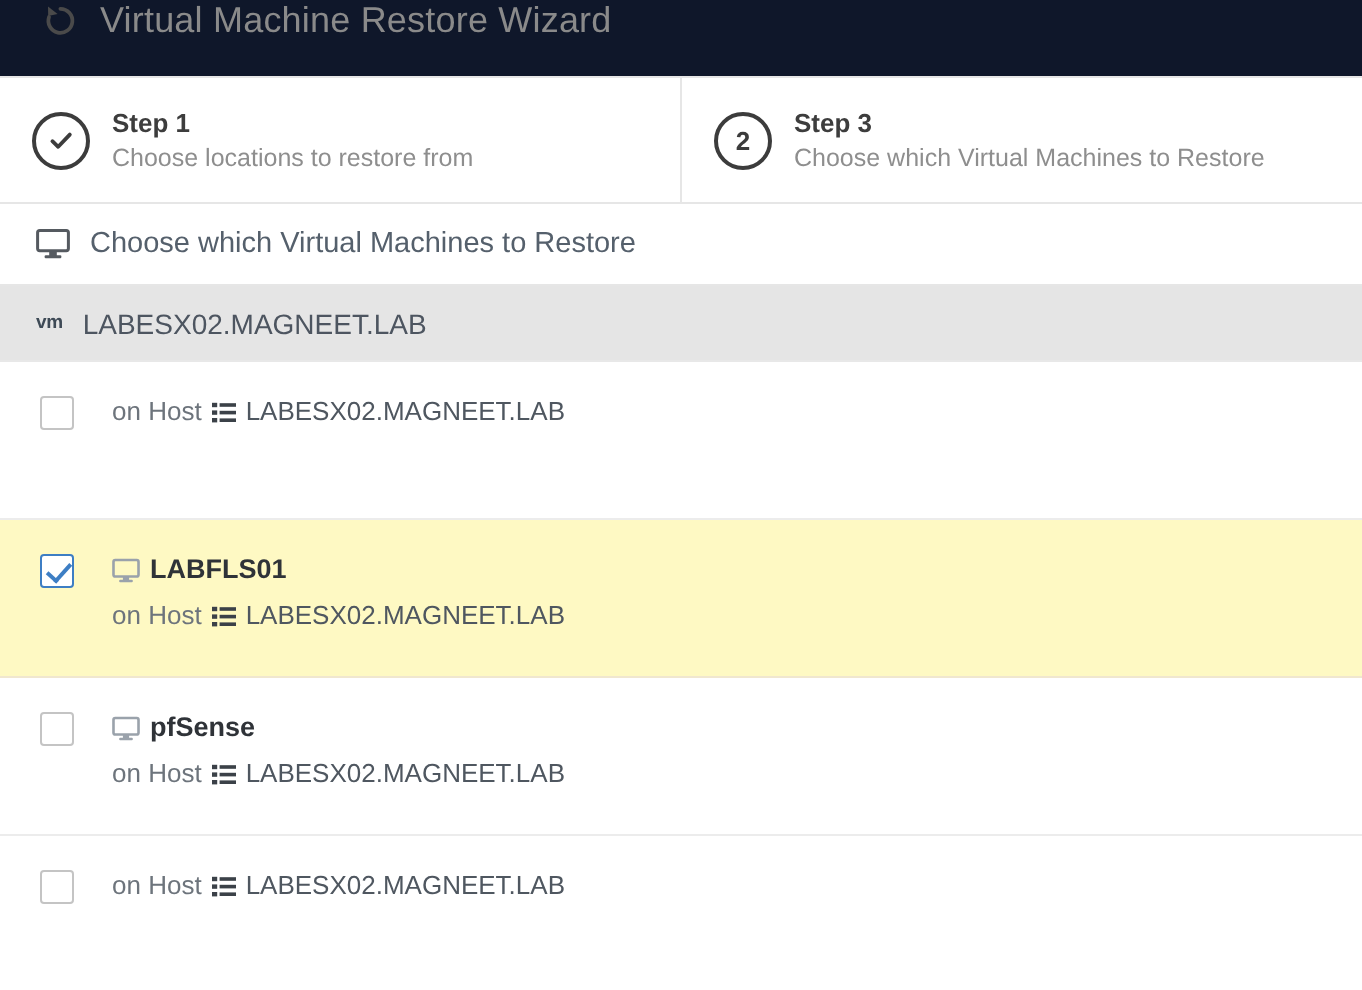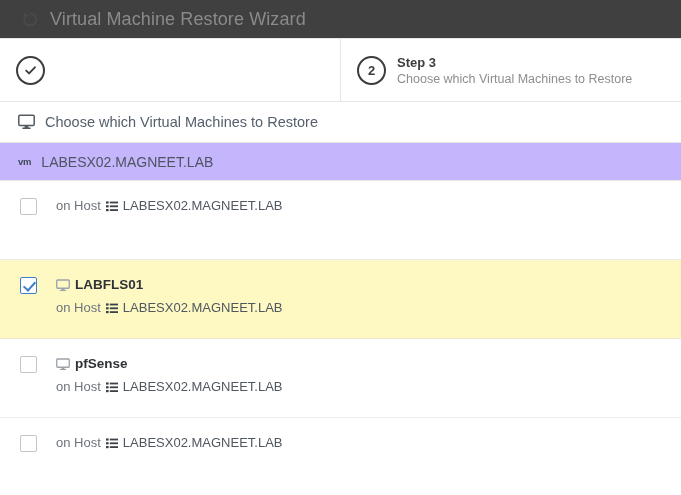--- a/index.html
+++ b/index.html
@@ -10,24 +10,23 @@
     overflow: hidden;
     background: #ffffff;
     font-family: "Liberation Sans", sans-serif;
     -webkit-font-smoothing: antialiased;
   }
 
   
   .wizard-title {
     height: 39px;
     display: flex;
-    align-items: center;
     padding: 0 0 0 20px;
     border-bottom: 1px solid #e6e6e6;
-    background: #404040;
+    background: #0f172a;
   }
   .wizard-title .restore-icon {
     width: 20px;
     height: 20px;
     display: inline-flex;
     align-items: center;
     justify-content: center;
     margin-right: 10px;
     color: #4a4a4a;
     flex: none;
@@ -108,21 +107,21 @@
     color: #55606c;
     white-space: nowrap;
   }
 
   
   .host-group {
     height: 38px;
     display: flex;
     align-items: center;
     padding-left: 18px;
-    background: #c4b5fd;
+    background: #e5e5e5;
     border-bottom: 1px solid #e8e8e8;
   }
   .host-group .vm-badge {
     font-size: 9.5px;
     font-weight: 700;
     color: #3e4a56;
     letter-spacing: -0.2px;
     margin-right: 10px;
     flex: none;
     font-family: "Liberation Sans", sans-serif;
@@ -238,20 +237,24 @@
   <span class="title-text">Virtual Machine Restore Wizard</span>
 </div>
 
 <div class="steps">
 
   <div class="step">
     <span class="step-badge">
       <svg width="13" height="13" viewBox="0 0 13 13" aria-hidden="true">
         <path d="M2.2 6.6 L5.1 9.4 L10.9 3.3" fill="none" stroke="#3c3c3c" stroke-width="1.9" stroke-linecap="round" stroke-linejoin="round"></path>
       </svg>
+    </span>
+    <span class="step-body">
+      <span class="step-label">Step 1</span>
+      <span class="step-desc" style="display:block">Choose locations to restore from</span>
     </span>
   </div>
 
   <div class="step">
     <span class="step-badge">2</span>
     <span class="step-body">
       <span class="step-label">Step 3</span>
       <span class="step-desc" style="display:block">Choose which Virtual Machines to Restore</span>
     </span>
   </div>

